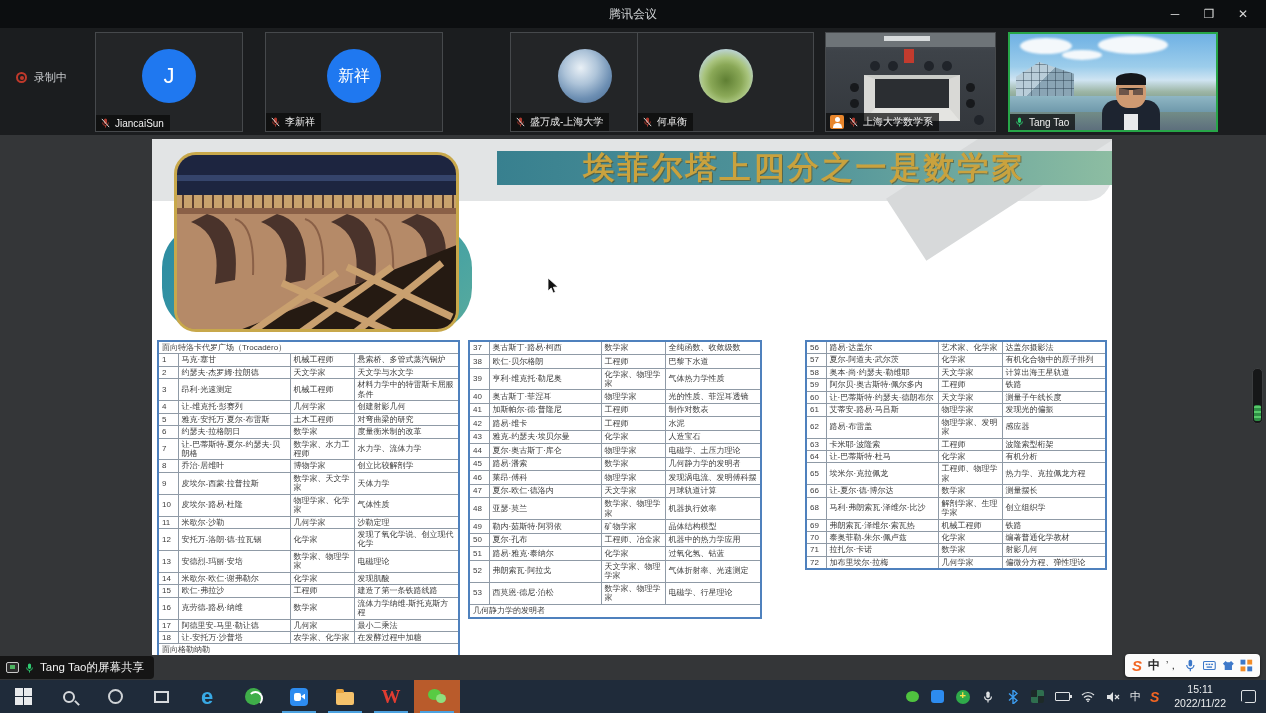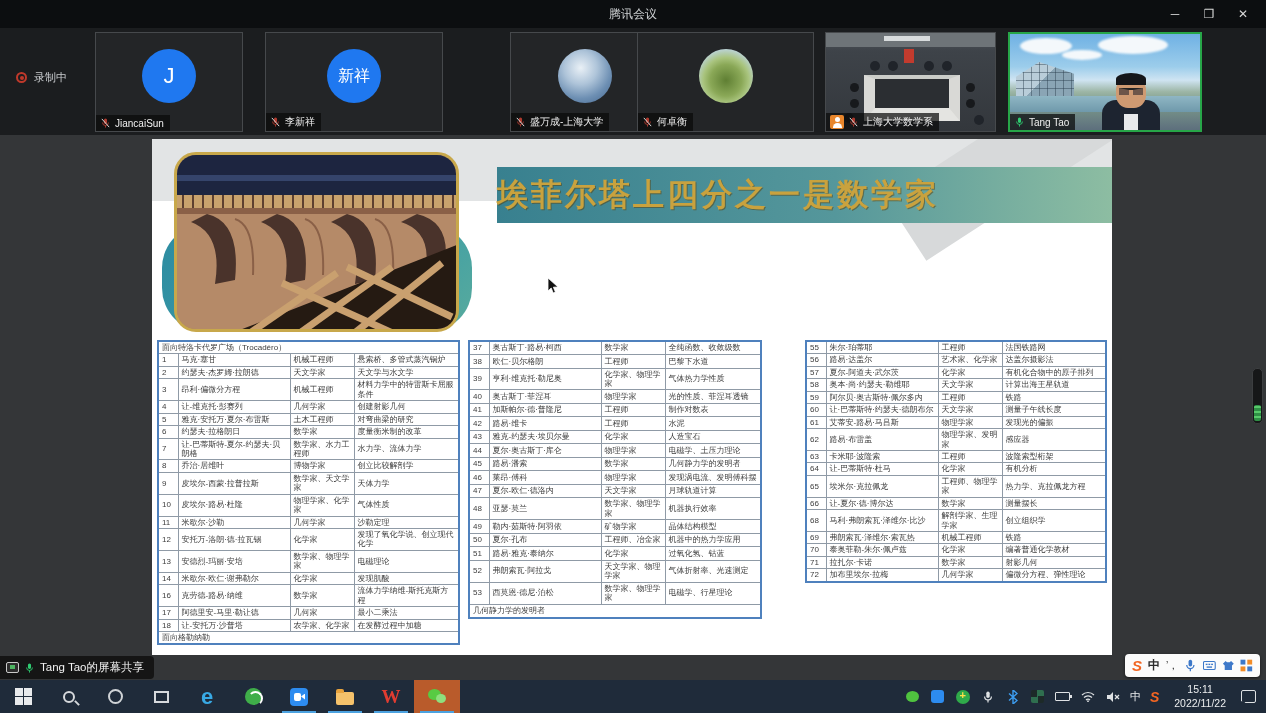--- a/index.html
+++ b/index.html
@@ -23,21 +23,21 @@
                     background:#c0392b; border-radius:50%; }
   .rec-label { color:#c9cccf; font-size:11px; }
 
   .tile { position:absolute; top:4px; height:100px; background:#232527; border:1px solid #46494c;
           overflow:hidden; }
   .t1 { left:95px;  width:148px; }
   .t2 { left:265px; width:178px; }
   .t3 { left:466px; width:149px;margin-left:44px; }
   .t4 { left:637px; width:177px; }
   .t5 { left:825px; width:171px; }
-  .t6 { left:1008px; width:194px; border:2px solid #27a648;text-align:right; }
+  .t6 { left:1008px; width:210px; border:2px solid #27a648;text-align:right; }
 
   .avatar { position:absolute; left:50%; top:44%; transform:translate(-50%,-50%);
             width:54px; height:54px; border-radius:50%; display:flex; align-items:center;
             justify-content:center; color:#fff; }
   .avatar.blue { background:#1f78f0; }
   .avatar.earth { background:radial-gradient(circle at 42% 35%, #e9f0f6 0%, #aec4d9 35%, #6d8fb3 65%, #41638b 100%); }
   .avatar.tree  { background:radial-gradient(circle at 50% 58%, #5f7f33 0%, #8aa857 38%, #a9c47e 55%, #bfd6e8 80%, #cfe0ee 100%); }
   .avatar .init1 { font-size:22px; }
   .avatar .init2 { font-size:16px;text-align:right; }
 
@@ -79,23 +79,23 @@
   .hair { position:absolute; left:22px; top:-3px; width:30px; height:12px; background:#15161a; border-radius:50% 50% 0 0; }
   .glasses { position:absolute; left:25px; top:12px; width:24px; height:7px;
              border-left:10px solid rgba(30,30,40,.55); border-right:10px solid rgba(30,30,40,.55);
              border-top:2px solid #222; }
 
   
   .slide { position:absolute; left:152px; top:139px; width:960px; height:516px; background:#ffffff; overflow:hidden; }
   .gray-band { position:absolute; left:0; top:0; width:100%; height:62px; background:#e2e4e5; border-radius:0 0 26px 0; }
   .gray-swoosh { position:absolute; right:-70px; top:-28px; width:300px; height:74px; background:#d7d9da;
                  transform:rotate(-33deg); z-index:1; }
-  .banner { position:absolute; left:345px; top:28px; width:615px; height:56px; z-index:2;
+  .banner { position:absolute; left:345px; top:12px; width:615px; height:34px; z-index:2;
             background:linear-gradient(90deg,#38808f 0%, #55979b 55%, #8dbda2 100%);
-            display:flex; align-items:center; justify-content:flex-start; }
+            display:flex; align-items:center; justify-content:center; }
   .banner .btxt { color:#c9a23e; font-size:31px; font-weight:bold; letter-spacing:3px;
                   text-shadow:1px 1px 0 rgba(90,70,20,.55); white-space:nowrap; }
   .teal-shape { position:absolute; left:10px; top:85px; width:310px; height:108px; border-radius:44px;
                 background:linear-gradient(135deg,#2c8ba1 0%, #3d9da6 60%, #58ab9d 100%); z-index:1; }
   .eiffel { position:absolute; left:22px; top:13px; width:285px; height:180px; border:3px solid #c8a84b;
             border-radius:22px; overflow:hidden; z-index:2; background:#b08566; }
   .cursor { position:absolute; left:395px; top:138px; z-index:5; }
 
   .tables-row { position:absolute; left:0; top:201px; width:100%; height:294px; z-index:2; }
   table.etable { position:absolute; top:0; border-collapse:collapse; table-layout:fixed; background:#fff;
@@ -391,21 +391,21 @@
               <td>悬索桥、多管式蒸汽锅炉</td>
             </tr>
             <tr>
               <td>2</td>
               <td>约瑟夫·杰罗姆·拉朗德</td>
               <td>天文学家</td>
               <td>天文学与水文学</td>
             </tr>
             <tr>
               <td>3</td>
-              <td>昂利·偏微分方程</td>
+              <td>昂利·光速测定</td>
               <td>机械工程师</td>
               <td>材料力学中的特雷斯卡屈服条件</td>
             </tr>
             <tr>
               <td>4</td>
               <td>让-维克托·彭赛列</td>
               <td>几何学家</td>
               <td>创建射影几何</td>
             </tr>
             <tr>
@@ -460,20 +460,26 @@
               <td>13</td>
               <td>安德烈-玛丽·安培</td>
               <td>数学家、物理学家</td>
               <td>电磁理论</td>
             </tr>
             <tr>
               <td>14</td>
               <td>米歇尔·欧仁·谢弗勒尔</td>
               <td>化学家</td>
               <td>发现肌酸</td>
+            </tr>
+            <tr>
+              <td>15</td>
+              <td>欧仁·弗拉沙</td>
+              <td>工程师</td>
+              <td>建造了第一条铁路线路</td>
             </tr>
             <tr>
               <td>16</td>
               <td>克劳德-路易·纳维</td>
               <td>数学家</td>
               <td>流体力学纳维-斯托克斯方程</td>
             </tr>
             <tr>
               <td>17</td>
               <td>阿德里安-马里·勒让德</td>
@@ -607,26 +613,20 @@
           </tbody>
         </table>
       <table class="etable et3">
           <colgroup>
             <col style="width: 20px;">
             <col style="width: 112px;">
             <col style="width: 64px;">
             <col>
           </colgroup>
           <tbody>
-            <tr>
-              <td>55</td>
-              <td>朱尔·珀蒂耶</td>
-              <td>工程师</td>
-              <td>法国铁路网</td>
-            </tr>
             <tr>
               <td>56</td>
               <td>路易·达盖尔</td>
               <td>艺术家、化学家</td>
               <td>达盖尔摄影法</td>
             </tr>
             <tr>
               <td>57</td>
               <td>夏尔-阿道夫·武尔茨</td>
               <td>化学家</td>

